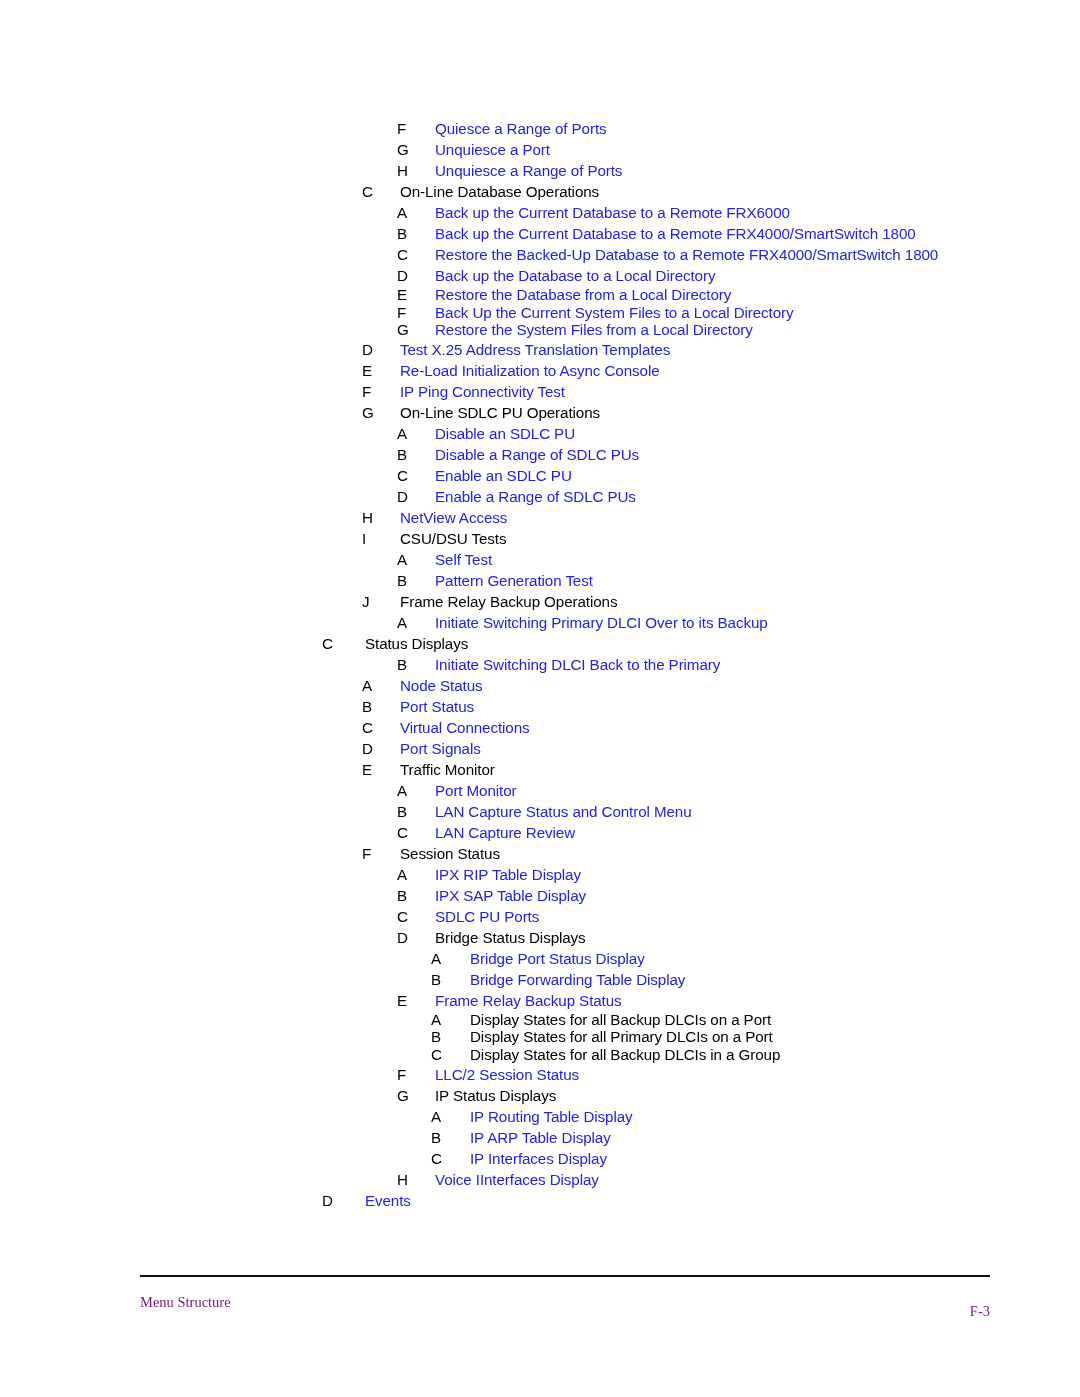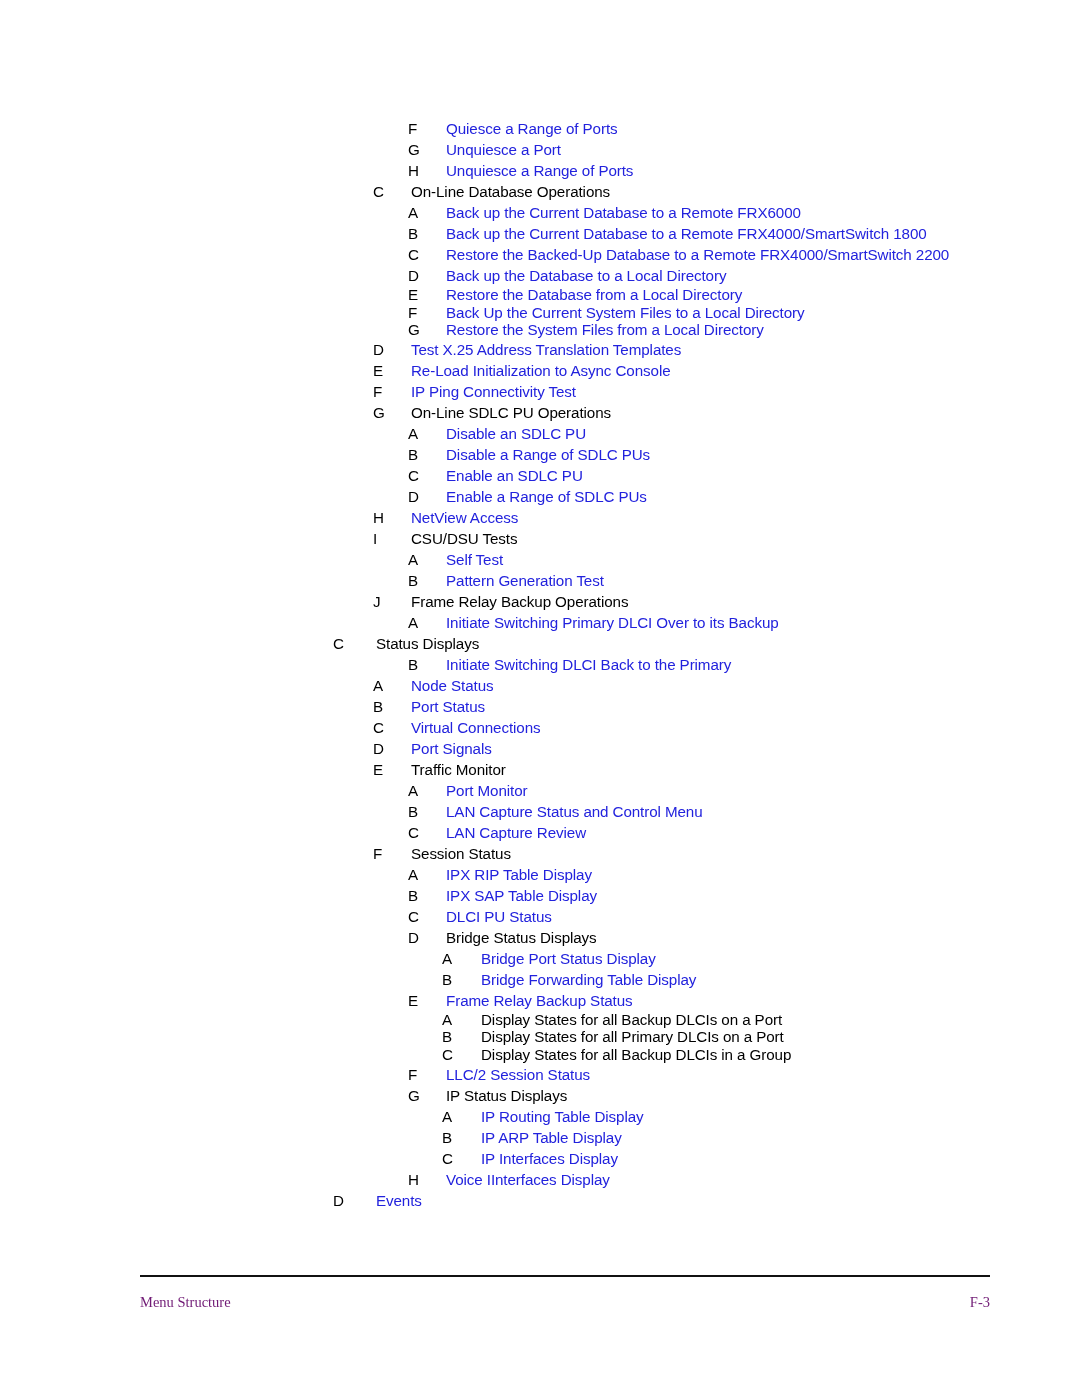--- a/index.html
+++ b/index.html
@@ -34,21 +34,20 @@
   }
 
   .row {
     display: block;
     white-space: nowrap;
     font-size: 15.2px;
     line-height: 21px;
     height: 21px;
     color: #000000;
     letter-spacing: -0.1px;
-    padding-left: 11px;
   }
   
   .row.tight {
     line-height: 17.6px;
     height: 17.6px;
   }
 
   .row .marker {
     display: inline-block;
     text-align: left;
@@ -88,36 +87,36 @@
     color: #701a75;
   }
   #footer .left {
     position: absolute;
     left: 0;
     top: 0;
   }
   #footer .right {
     position: absolute;
     right: 0;
-    top: 0;
+    top: 9px;
   }
 </style>
 </head>
 <body>
 
 <div id="page">
 
   <div id="toc">
       <div class="row lvl3 link"><span class="marker">F</span><span class="label">Quiesce a Range of Ports</span></div>
       <div class="row lvl3 link"><span class="marker">G</span><span class="label">Unquiesce a Port</span></div>
       <div class="row lvl3 link"><span class="marker">H</span><span class="label">Unquiesce a Range of Ports</span></div>
       <div class="row lvl2 plain"><span class="marker">C</span><span class="label">On-Line Database Operations</span></div>
       <div class="row lvl3 link"><span class="marker">A</span><span class="label">Back up the Current Database to a Remote FRX6000</span></div>
       <div class="row lvl3 link"><span class="marker">B</span><span class="label">Back up the Current Database to a Remote FRX4000/SmartSwitch 1800</span></div>
-      <div class="row lvl3 link"><span class="marker">C</span><span class="label">Restore the Backed-Up Database to a Remote FRX4000/SmartSwitch 2200</span></div>
+      <div class="row lvl3 link"><span class="marker">C</span><span class="label">Restore the Backed-Up Database to a Remote FRX4000/SmartSwitch 1800</span></div>
       <div class="row lvl3 link"><span class="marker">D</span><span class="label">Back up the Database to a Local Directory</span></div>
       <div class="row lvl3 link tight"><span class="marker">E</span><span class="label">Restore the Database from a Local Directory</span></div>
       <div class="row lvl3 link tight"><span class="marker">F</span><span class="label">Back Up the Current System Files to a Local Directory</span></div>
       <div class="row lvl3 link tight"><span class="marker">G</span><span class="label">Restore the System Files from a Local Directory</span></div>
       <div class="row lvl2 link"><span class="marker">D</span><span class="label">Test X.25 Address Translation Templates</span></div>
       <div class="row lvl2 link"><span class="marker">E</span><span class="label">Re-Load Initialization to Async Console</span></div>
       <div class="row lvl2 link"><span class="marker">F</span><span class="label">IP Ping Connectivity Test</span></div>
       <div class="row lvl2 plain"><span class="marker">G</span><span class="label">On-Line SDLC PU Operations</span></div>
       <div class="row lvl3 link"><span class="marker">A</span><span class="label">Disable an SDLC PU</span></div>
       <div class="row lvl3 link"><span class="marker">B</span><span class="label">Disable a Range of SDLC PUs</span></div>
@@ -135,21 +134,21 @@
       <div class="row lvl2 link"><span class="marker">B</span><span class="label">Port Status</span></div>
       <div class="row lvl2 link"><span class="marker">C</span><span class="label">Virtual Connections</span></div>
       <div class="row lvl2 link"><span class="marker">D</span><span class="label">Port Signals</span></div>
       <div class="row lvl2 plain"><span class="marker">E</span><span class="label">Traffic Monitor</span></div>
       <div class="row lvl3 link"><span class="marker">A</span><span class="label">Port Monitor</span></div>
       <div class="row lvl3 link"><span class="marker">B</span><span class="label">LAN Capture Status and Control Menu</span></div>
       <div class="row lvl3 link"><span class="marker">C</span><span class="label">LAN Capture Review</span></div>
       <div class="row lvl2 plain"><span class="marker">F</span><span class="label">Session Status</span></div>
       <div class="row lvl3 link"><span class="marker">A</span><span class="label">IPX RIP Table Display</span></div>
       <div class="row lvl3 link"><span class="marker">B</span><span class="label">IPX SAP Table Display</span></div>
-      <div class="row lvl3 link"><span class="marker">C</span><span class="label">DLCI PU Status</span></div>
+      <div class="row lvl3 link"><span class="marker">C</span><span class="label">SDLC PU Ports</span></div>
       <div class="row lvl3 plain"><span class="marker">D</span><span class="label">Bridge Status Displays</span></div>
       <div class="row lvl4 link"><span class="marker">A</span><span class="label">Bridge Port Status Display</span></div>
       <div class="row lvl4 link"><span class="marker">B</span><span class="label">Bridge Forwarding Table Display</span></div>
       <div class="row lvl3 link"><span class="marker">E</span><span class="label">Frame Relay Backup Status</span></div>
       <div class="row lvl4 plain tight"><span class="marker">A</span><span class="label">Display States for all Backup DLCIs on a Port</span></div>
       <div class="row lvl4 plain tight"><span class="marker">B</span><span class="label">Display States for all Primary DLCIs on a Port</span></div>
       <div class="row lvl4 plain tight"><span class="marker">C</span><span class="label">Display States for all Backup DLCIs in a Group</span></div>
       <div class="row lvl3 link"><span class="marker">F</span><span class="label">LLC/2 Session Status</span></div>
       <div class="row lvl3 plain"><span class="marker">G</span><span class="label">IP Status Displays</span></div>
       <div class="row lvl4 link"><span class="marker">A</span><span class="label">IP Routing Table Display</span></div>

